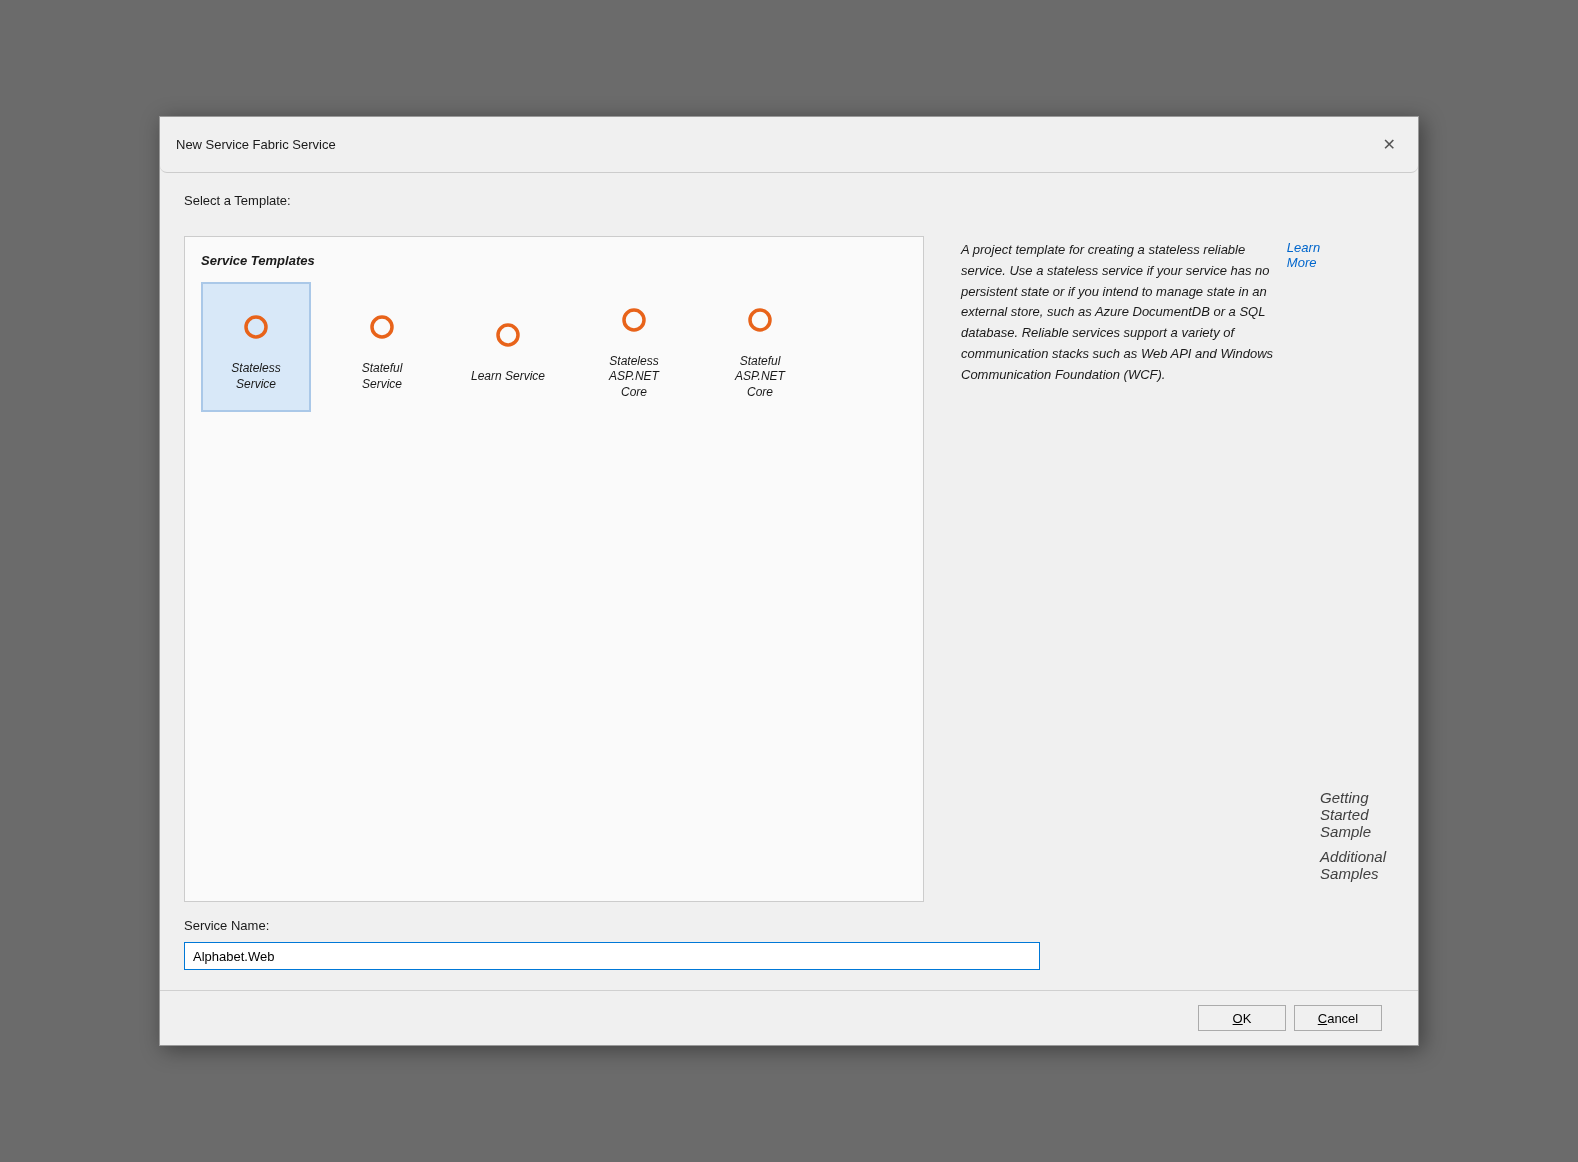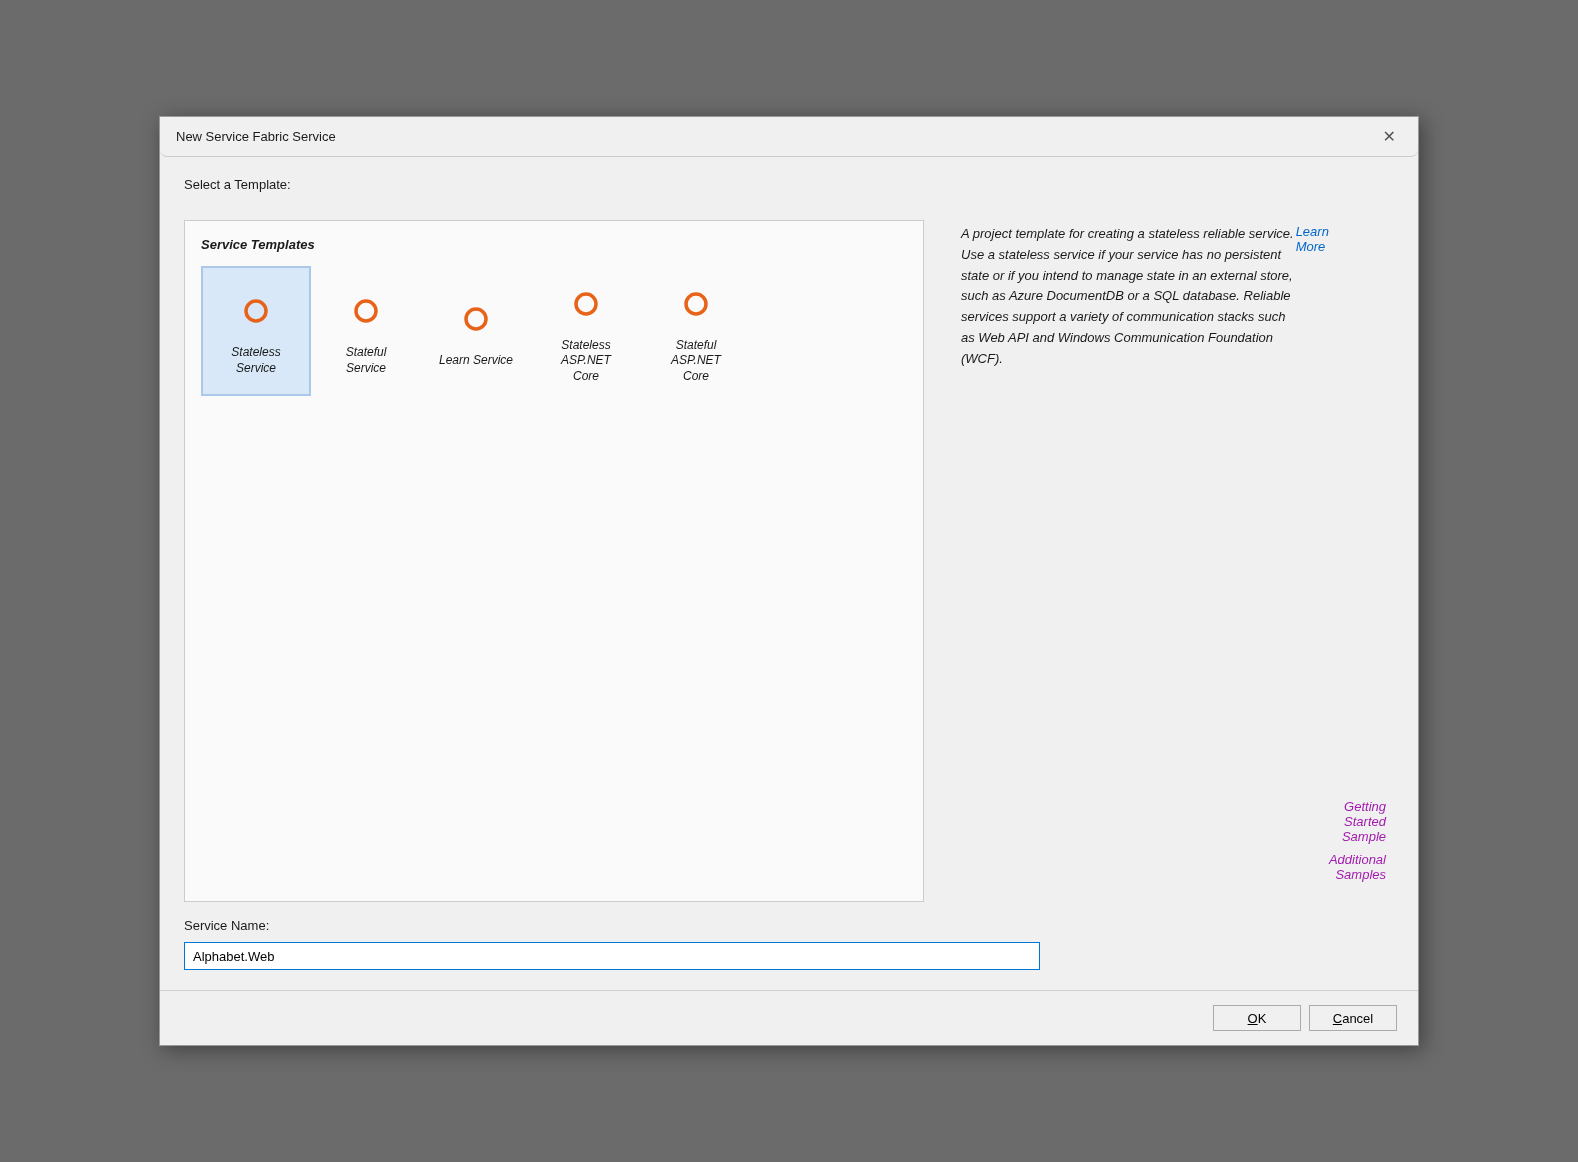--- a/index.html
+++ b/index.html
@@ -23,21 +23,21 @@
       box-shadow: 4px 4px 20px rgba(0,0,0,0.4);
       position: relative;
     }
     .title-bar {
       background: #f0f0f0;
       border-bottom: 1px solid #ccc;
       padding: 10px 16px;
       display: flex;
       align-items: center;
       justify-content: space-between;
-      height: 40px;
+      height: 56px;
       border-radius: 7px;
     }
     .title-text {
       font-size: 13px;
       font-weight: 400;
       color: #1a1a1a;
     }
     .close-btn {
       background: none;
       border: none;
@@ -72,21 +72,21 @@
       flex-direction: column;
     }
     .service-templates-title {
       font-weight: 700;
       font-size: 13px;
       margin-bottom: 14px;
     }
     .templates-grid {
       display: flex;
       flex-wrap: wrap;
-      gap: 0;
+      gap: 16px;
     }
     .template-item {
       width: 110px;
       height: 130px;
       display: flex;
       flex-direction: column;
       align-items: center;
       justify-content: center;
       cursor: pointer;
       padding: 8px 4px;
@@ -125,47 +125,46 @@
       text-decoration: none;
       font-size: 13px;
       cursor: pointer;
     }
     .samples-section {
       margin-top: auto;
       padding-bottom: 8px;
     }
     .sample-link {
       display: block;
-      color: #a21caf;
+      color: #404040;
       text-decoration: none;
-      font-size: 13px;
+      font-size: 15px;
       margin-bottom: 8px;
       cursor: pointer;
-      text-align: right;
     }
     .service-name-section {
       margin-top: 16px;
     }
     .service-name-label {
       font-size: 13px;
       margin-bottom: 9px;
     }
     .service-name-input {
       width: 856px;
       height: 28px;
       border: 1px solid #0078d7;
       padding: 4px 8px;
       font-size: 13px;
       outline: none;
       background: white;
     }
     .dialog-footer {
       display: flex;
       justify-content: flex-end;
-      padding: 14px 21px;
+      padding: 14px 36px;
       gap: 8px;
       border-top: 1px solid #d0d0d0;
     }
     .footer-btn {
       min-width: 88px;
       height: 26px;
       padding: 0 16px;
       font-size: 13px;
       cursor: pointer;
       background: #f0f0f0;

